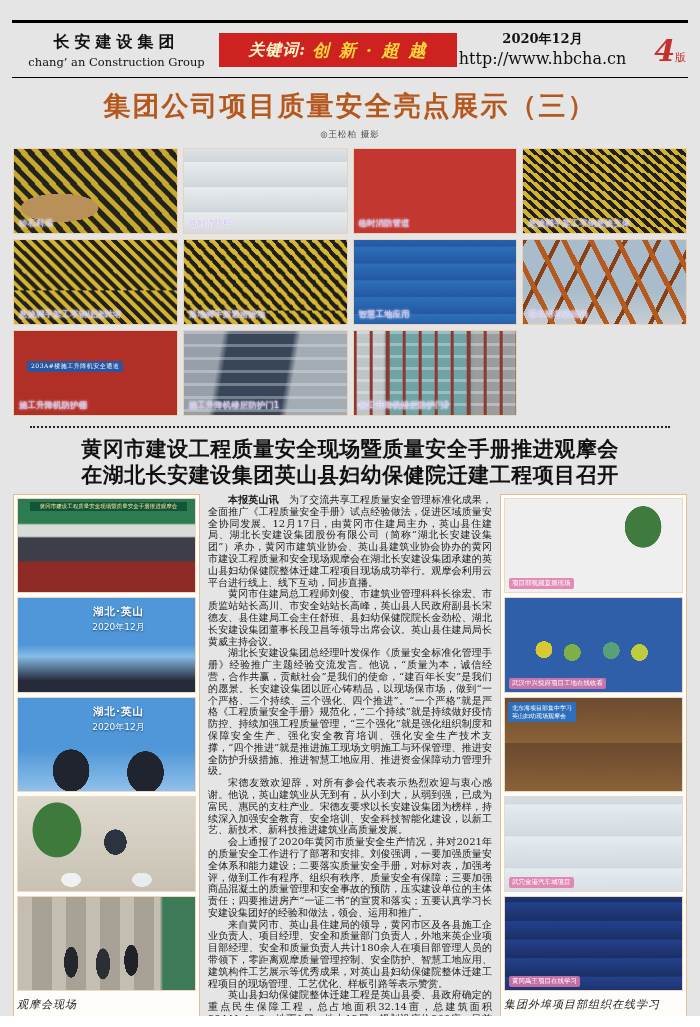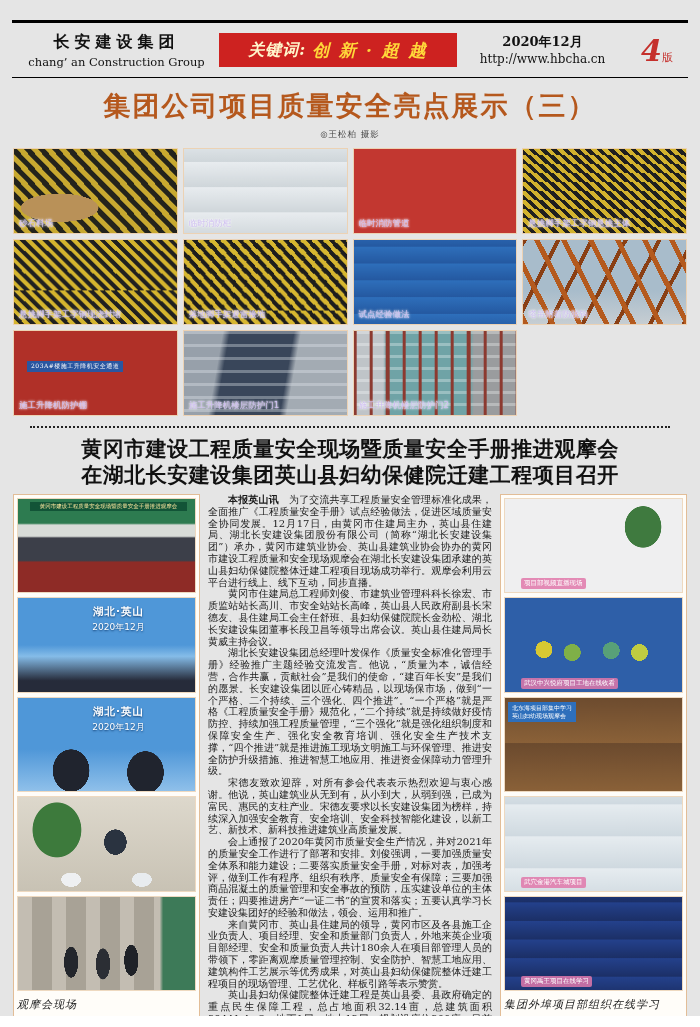--- a/index.html
+++ b/index.html
@@ -11,22 +11,22 @@
             display:flex;align-items:center;padding:5px 2px;height:44px;box-sizing:content-box;}
   .mast-left{width:205px;text-align:center;}
   .org-cn{font-size:16px;font-weight:bold;letter-spacing:5px;}
   .org-en{font-size:11.5px;margin-top:2px;}
   .keyword-banner{width:238px;height:34px;background:#cd2220;display:flex;align-items:center;
                   justify-content:center;gap:6px;font-weight:bold;font-style:italic;}
   .keyword-label{color:#fff6cc;font-size:16px;letter-spacing:1px;}
   .keyword-text{color:#ffd83a;font-size:17px;letter-spacing:2px;}
   .mast-right{flex:1;text-align:center;line-height:1.35;}
   .issue-date{font-size:13px;font-weight:bold;}
-  .site-url{font-size:12px;}
-  .page-badge{width:58px;text-align:center;color:#c5302c;white-space:nowrap;}
+  .site-url{font-size:16px;}
+  .page-badge{width:58px;text-align:right;color:#c5302c;white-space:nowrap;}
   .page-num{font-size:30px;font-weight:bold;font-style:italic;}
   .page-word{font-size:11px;}
 
   
   .showcase-title{margin:10px 0 0;text-align:center;font-size:27px;font-weight:bold;
                   color:#b5581d;letter-spacing:2px;}
   .photo-credit{text-align:center;font-size:8.5px;color:#444;margin-top:5px;letter-spacing:1px;}
   .photo-grid{margin:7px 13px 0;display:grid;grid-template-columns:repeat(4,1fr);gap:5px;}
   .ph{margin:0;position:relative;height:86px;border:1px solid #ecd2b4;box-sizing:border-box;
       background-repeat:no-repeat;overflow:hidden;}
@@ -142,21 +142,21 @@
       linear-gradient(180deg,#d2d5d8 0 58%,#cba468 60% 100%);
       background-size:26% 20%,auto,auto,auto,auto;background-position:52% 32%,0 0,0 0,0 0,0 0;}
 
   .l1-banner{position:absolute;left:7%;top:3px;width:86%;background:rgba(16,80,52,.9);color:#ffe9a0;
              font-size:5.5px;text-align:center;padding:1px 2px;line-height:1.3;
              font-family:"DejaVu Sans",sans-serif;}
   .loc{position:absolute;top:7px;left:12px;width:100%;text-align:center;color:#fff;
        text-shadow:0 1px 2px rgba(0,40,90,.8);font-family:"DejaVu Sans",sans-serif;}
   .loc1{font-size:10.5px;font-weight:bold;letter-spacing:1px;}
   .loc2{font-size:9px;margin-top:2px;}
-  .r-ov{position:absolute;left:16px;bottom:3px;background:rgba(225,120,170,.85);color:#fff;
+  .r-ov{position:absolute;left:4px;bottom:3px;background:rgba(225,120,170,.85);color:#fff;
         font-size:6.5px;padding:1px 3px;border-radius:2px;white-space:nowrap;
         font-family:"DejaVu Sans",sans-serif;}
   .r3sign{position:absolute;left:3px;top:4px;background:#2e6fbb;color:#fff;font-size:6px;
           line-height:1.35;padding:2px 4px;font-family:"DejaVu Sans",sans-serif;}
 
   .text-col{flex:1;padding:0 3px;font-size:10px;line-height:11.8px;text-align:justify;color:#1a1a1a;}
   .text-col p{margin:0;text-indent:2em;}
   .lead{font-weight:bold;}
 
   
@@ -201,21 +201,21 @@
     <figure class="ph g4">
       <span class="cap">悬挑脚手架工字钢悬挑主体</span>
     </figure>
     <figure class="ph g5">
       <span class="cap">悬挑脚手架工字钢现浇封堵</span>
     </figure>
     <figure class="ph g6">
       <span class="cap">落地脚手架避雷接地</span>
     </figure>
     <figure class="ph g7">
-      <span class="cap">试点经验做法</span>
+      <span class="cap">智慧工地应用</span>
     </figure>
     <figure class="ph g8">
       <span class="cap">塔吊附着防脱钩</span>
     </figure>
     <figure class="ph g10">
       <span class="sign10">203A#楼施工升降机安全通道</span>
       <span class="cap">施工升降机防护棚</span>
     </figure>
     <figure class="ph g11">
       <span class="cap">施工升降机楼层防护门1</span>

